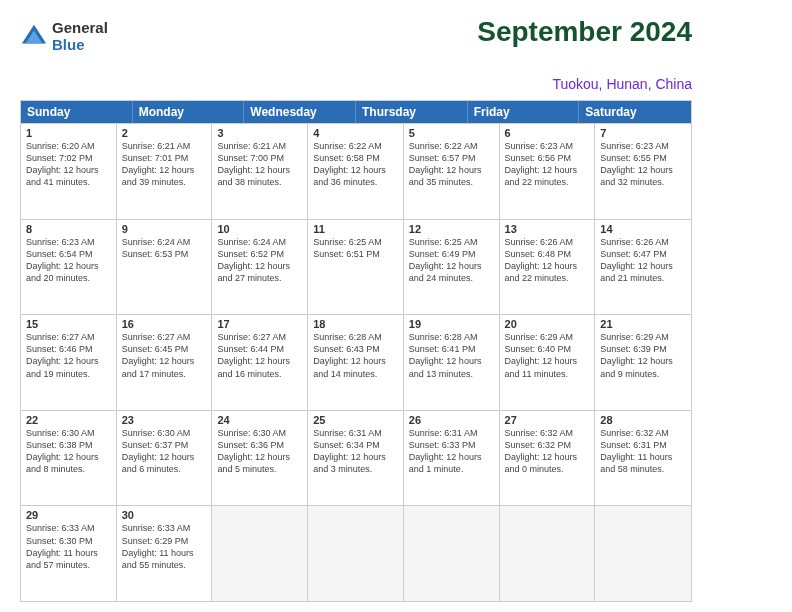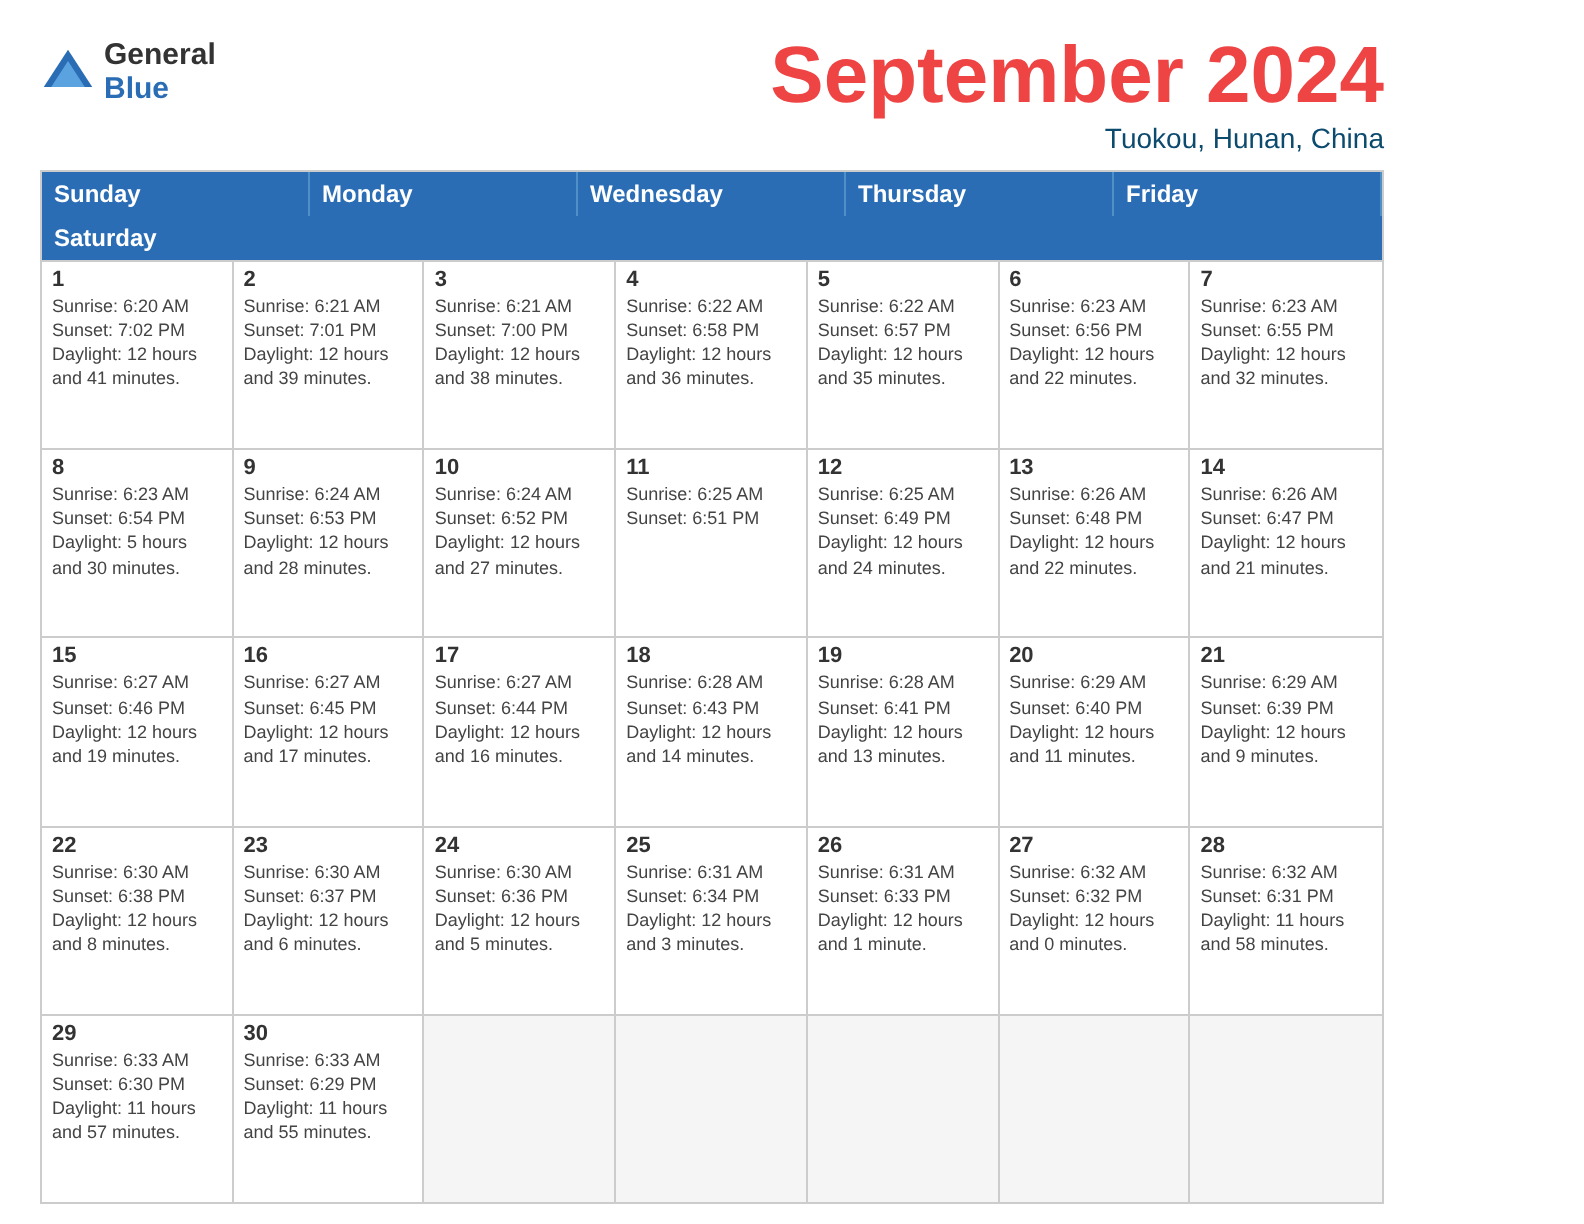--- a/index.html
+++ b/index.html
@@ -45,37 +45,38 @@
     }
     .logo-icon {
       width: 28px;
       height: 28px;
       margin-right: 4px;
     }
     .title-block {
       text-align: right;
     }
     .month-title {
-      font-size: 40px;
+      font-size: 28px;
       font-weight: bold;
-      color: #ef4444;
+      color: #14532d;
     }
     .location {
       font-size: 14px;
-      color: #0c4a6e;
+      color: #6d28d9;
+      margin-top: 28px;
     }
     .calendar {
       flex: 1;
       display: flex;
       flex-direction: column;
       border: 1px solid #ccc;
     }
     .cal-header {
       display: grid;
-      grid-template-columns: repeat(5, 1fr);
+      grid-template-columns: repeat(6, 1fr);
       background: #2a6db5;
     }
     .cal-header-cell {
       color: #fff;
       font-size: 12px;
       font-weight: bold;
       padding: 4px 6px;
       text-align: left;
       border-right: 1px solid #5090c8;
     }
@@ -203,29 +204,28 @@
           </div>
         </div>
       </div>
 
       <div class="cal-row">
         <div class="cal-cell">
           <span class="day-num">8</span>
           <div class="cell-text">
             <span>Sunrise: 6:23 AM</span><br>
             <span>Sunset: 6:54 PM</span><br>
-            <span>Daylight: 5 hours and 30 minutes.</span>
+            <span>Daylight: 12 hours and 20 minutes.</span>
           </div>
         </div>
         <div class="cal-cell">
           <span class="day-num">9</span>
           <div class="cell-text">
             <span>Sunrise: 6:24 AM</span><br>
             <span>Sunset: 6:53 PM</span><br>
-            <span>Daylight: 12 hours and 28 minutes.</span>
           </div>
         </div>
         <div class="cal-cell">
           <span class="day-num">10</span>
           <div class="cell-text">
             <span>Sunrise: 6:24 AM</span><br>
             <span>Sunset: 6:52 PM</span><br>
             <span>Daylight: 12 hours and 27 minutes.</span>
           </div>
         </div>

